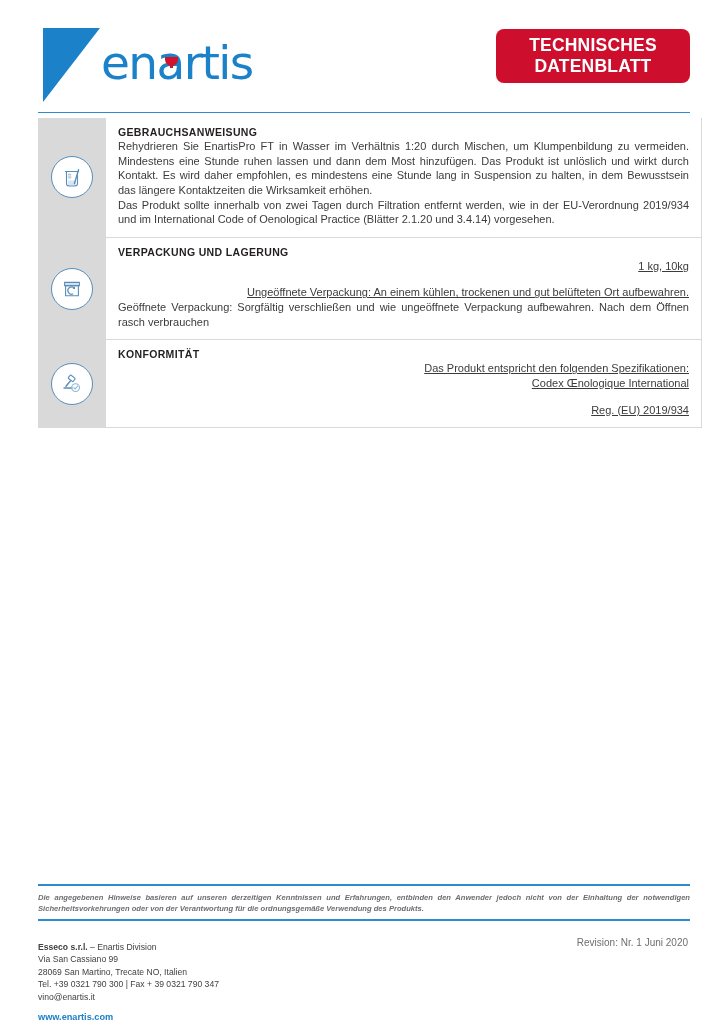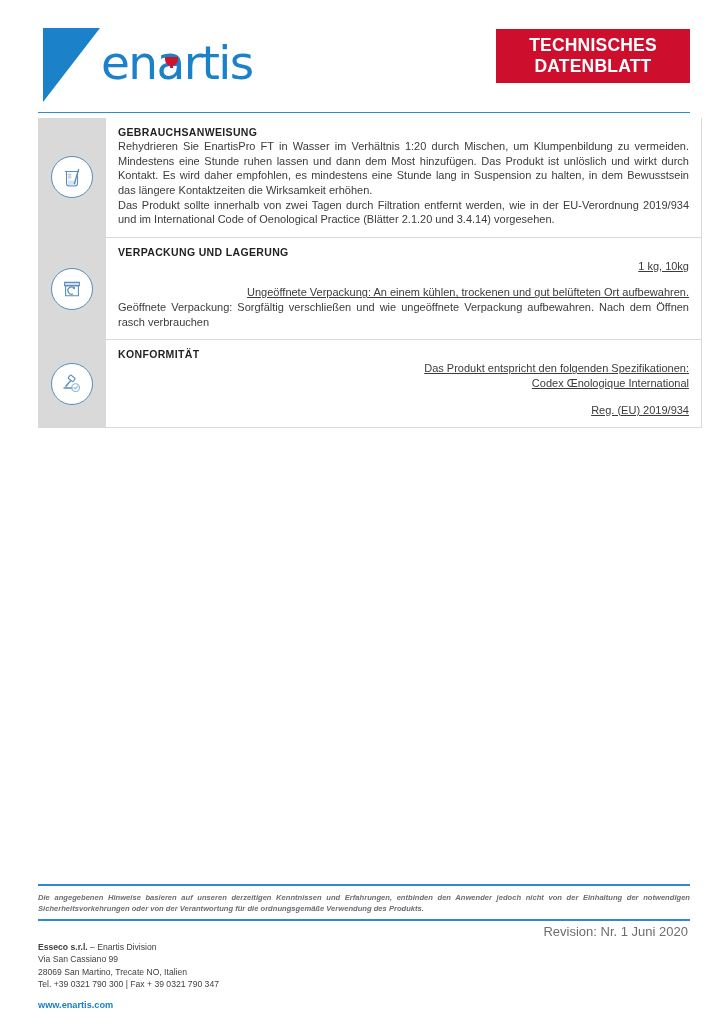--- a/index.html
+++ b/index.html
@@ -97,20 +97,21 @@
     color: #ffffff;
     display: flex;
     flex-direction: column;
     align-items: center;
     justify-content: center;
     font-size: 17.5px;
     font-weight: bold;
     line-height: 1.18;
     letter-spacing: 0.2px;
     text-align: center;
+    border-radius: 8px;
   }
 
   
   .top-rule {
     position: absolute;
     left: 38px;
     top: 112px;
     width: 652px;
     height: 1px;
     background: #2e8bce;
@@ -217,22 +218,22 @@
   .addr .company { font-weight: bold; }
   .weburl {
     margin-top: 9px;
     font-size: 9.2px;
     font-weight: bold;
     color: #1b81c8;
   }
   .revision {
     position: absolute;
     right: 2px;
-    top: 3px;
-    font-size: 13px;
+    top: 16px;
+    font-size: 10px;
     color: #6d6e71;
     white-space: nowrap;
   }
 </style>
 </head>
 <body>
 
 <div class="page">
 
   <div class="header">
@@ -326,19 +327,20 @@
     <div class="rule-blue"></div>
 
     <div class="footer-bottom">
       <div class="addr">
         <div>
           <span class="company">Esseco s.r.l.</span><span> – Enartis Division</span>
         </div>
         <div>Via San Cassiano 99</div>
         <div>28069 San Martino, Trecate NO, Italien</div>
         <div>Tel. +39 0321 790 300  |  Fax + 39 0321 790 347</div>
+        <div>vino@enartis.it</div>
       </div>
       <div class="weburl">www.enartis.com</div>
       <div class="revision">Revision: Nr. 1 Juni 2020</div>
     </div>
   </div>
 
 </div>
 
 </body></html>

